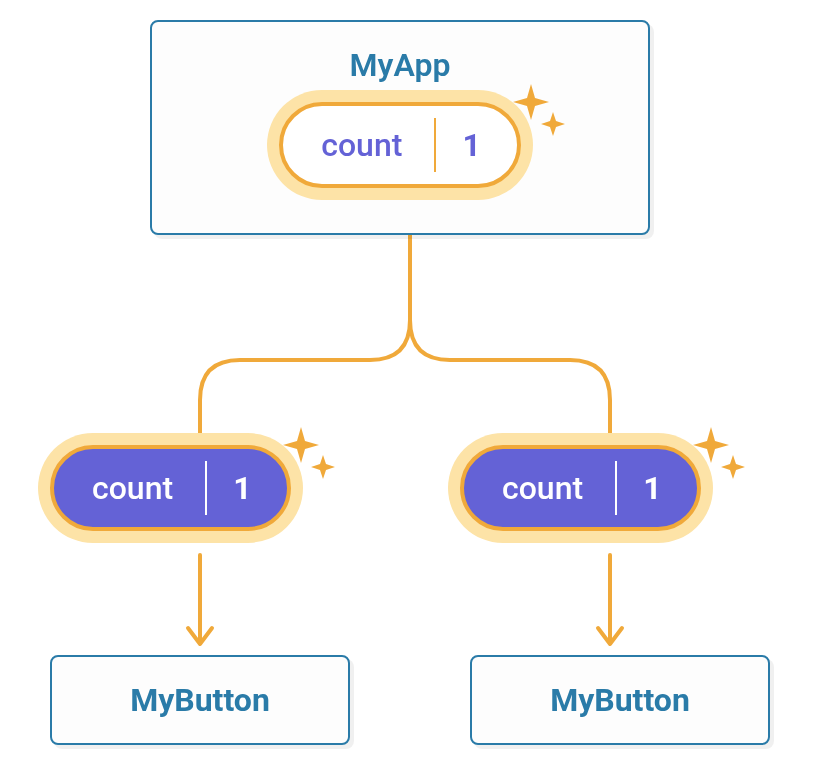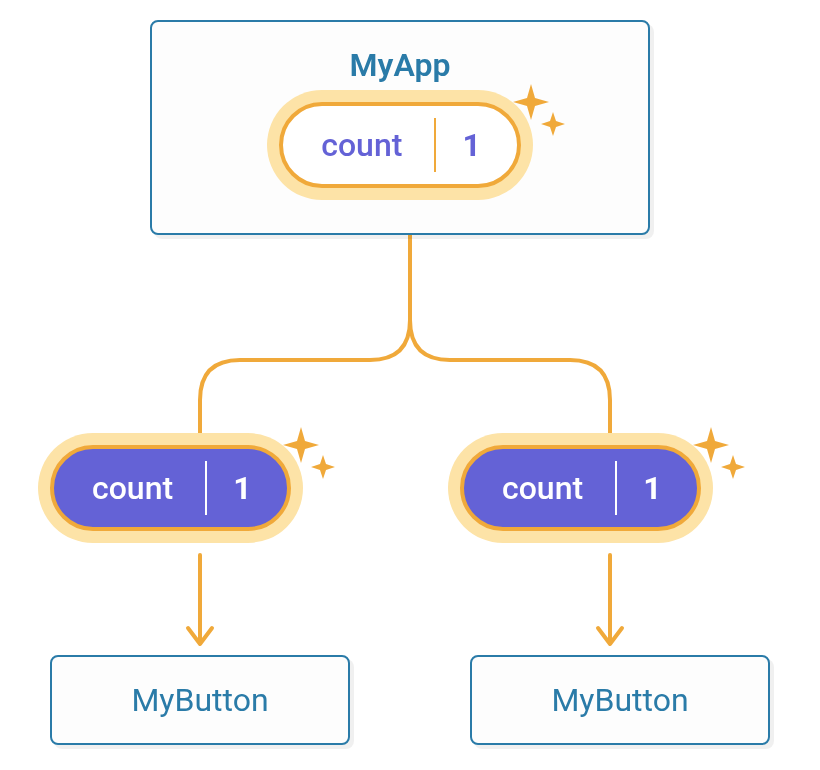--- a/index.html
+++ b/index.html
@@ -105,21 +105,21 @@
     box-shadow: 4px 4px 0 rgba(0,0,0,0.06);
     display: flex;
     align-items: center;
     justify-content: center;
   }
   .child-box.one { left: 50px;  top: 655px; }
   .child-box.two { left: 470px; top: 655px; }
   .child-title {
     color: #2a7ba8;
     font-size: 32px;
-    font-weight: 400;
+    font-weight: 700;
   }
 
   
   svg.connectors {
     position: absolute;
     left: 0; top: 0;
     width: 820px; height: 770px;
     pointer-events: none;
   }
   .connector-path {

